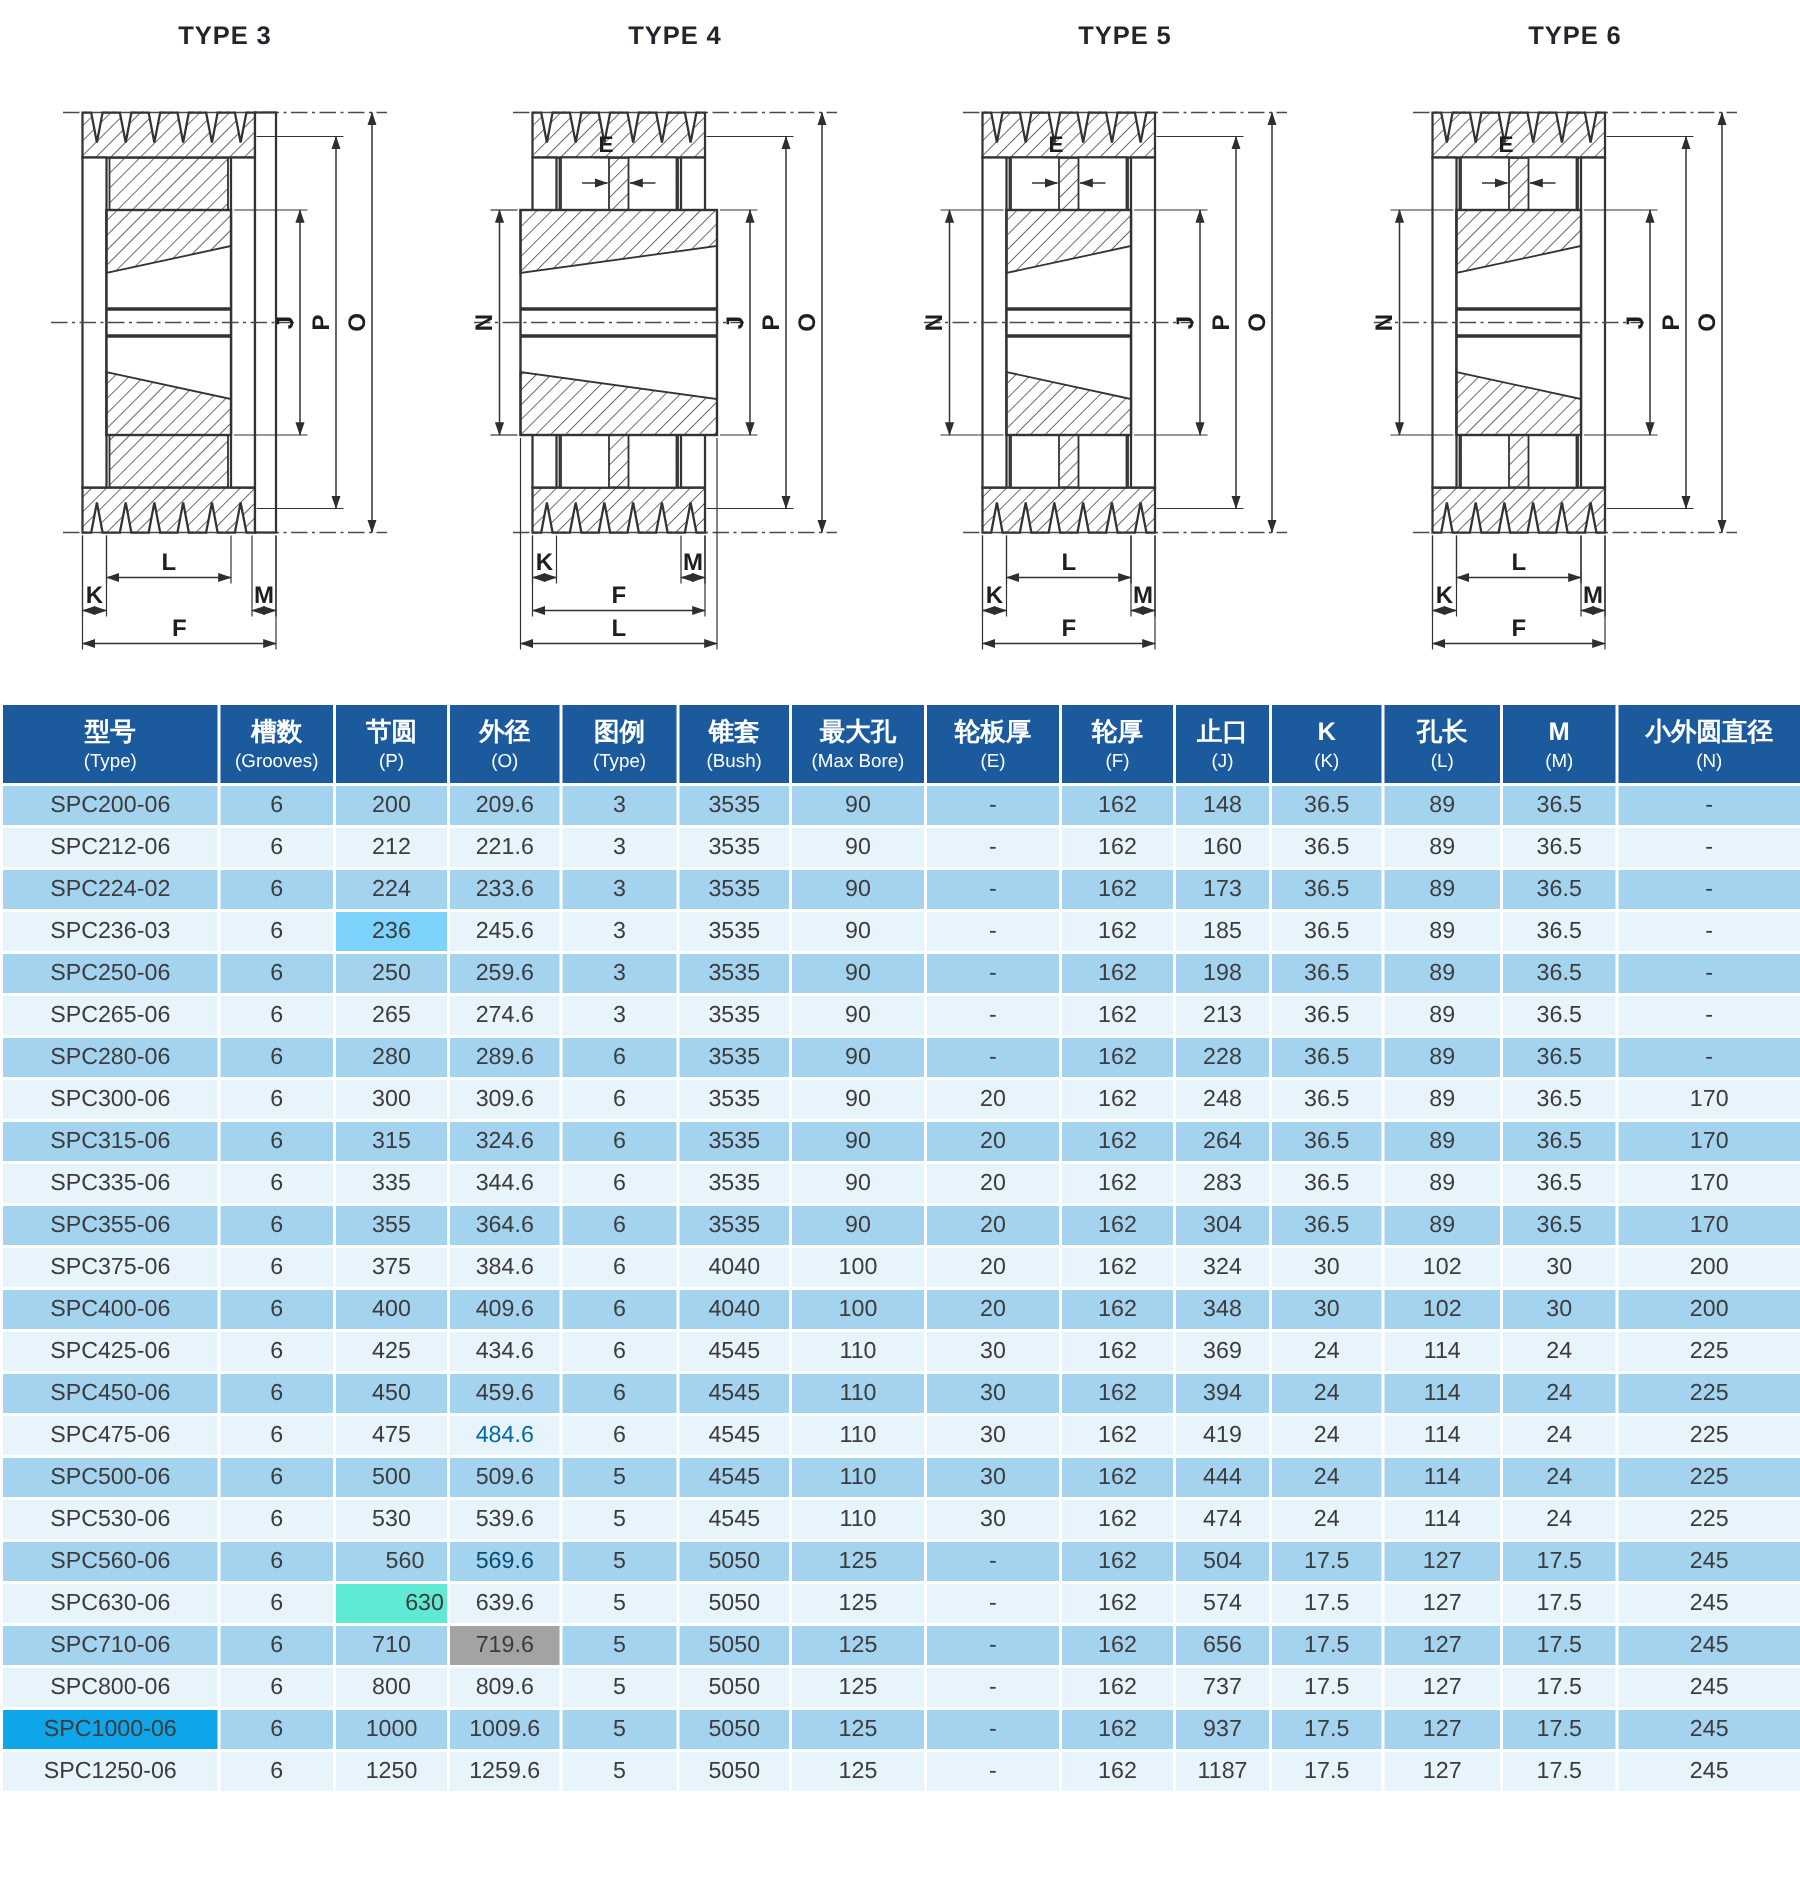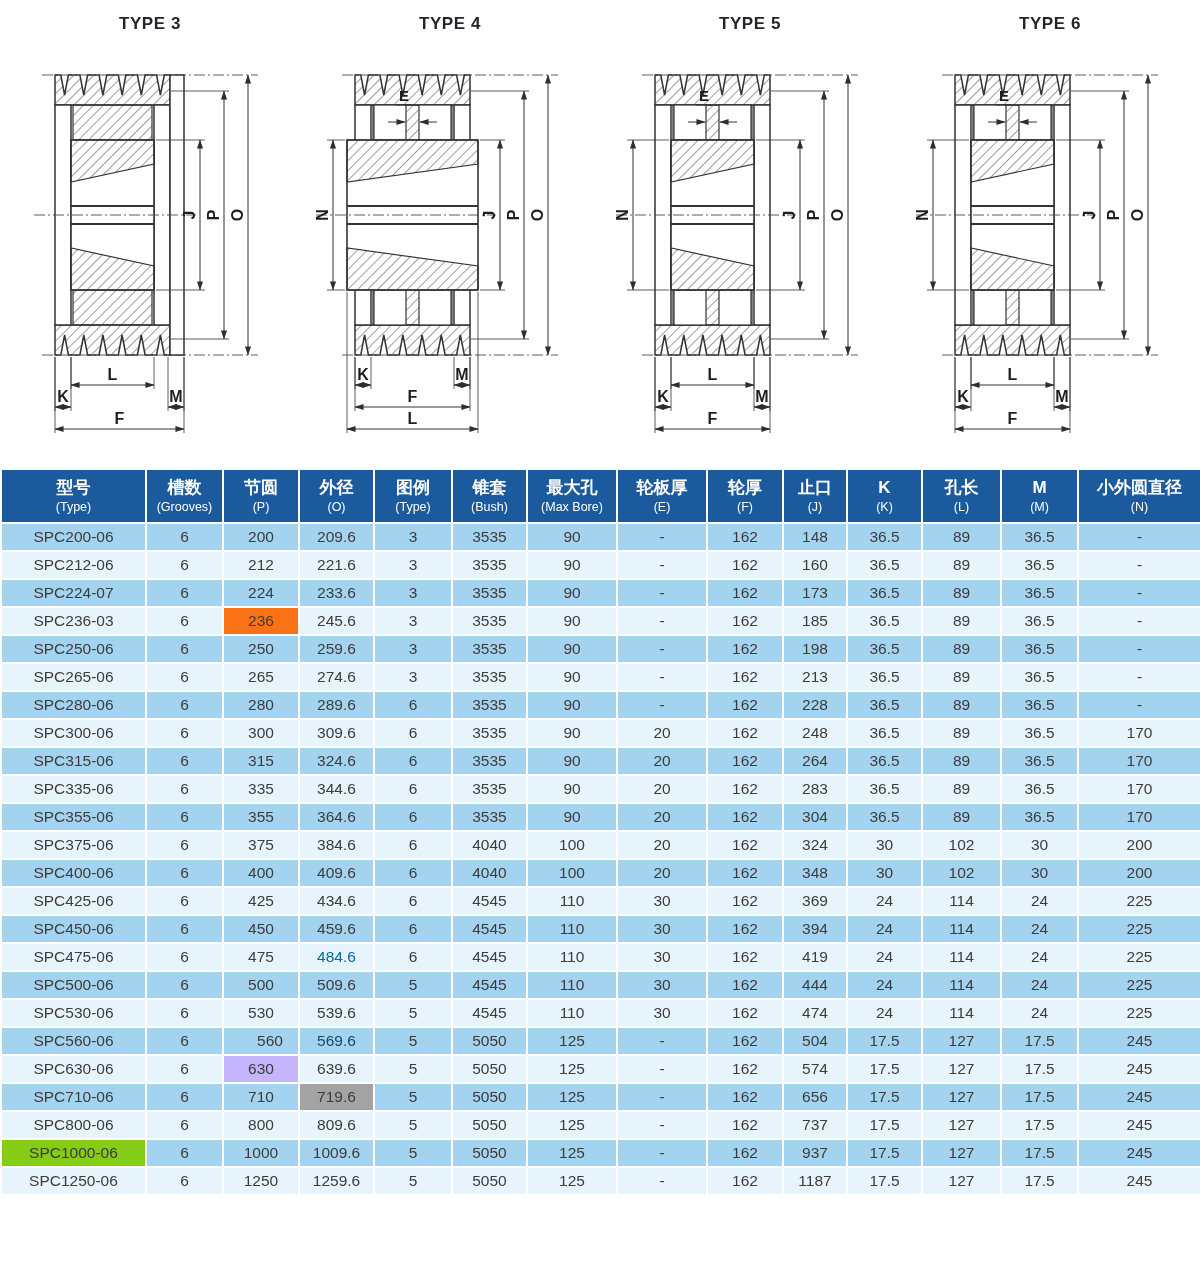--- a/index.html
+++ b/index.html
@@ -383,39 +383,39 @@
         <td style="background: rgb(232, 244, 252); color: rgb(60, 60, 60);">90</td>
         <td style="background: rgb(232, 244, 252); color: rgb(60, 60, 60);">-</td>
         <td style="background: rgb(232, 244, 252); color: rgb(60, 60, 60);">162</td>
         <td style="background: rgb(232, 244, 252); color: rgb(60, 60, 60);">160</td>
         <td style="background: rgb(232, 244, 252); color: rgb(60, 60, 60);">36.5</td>
         <td style="background: rgb(232, 244, 252); color: rgb(60, 60, 60);">89</td>
         <td style="background: rgb(232, 244, 252); color: rgb(60, 60, 60);">36.5</td>
         <td style="background: rgb(232, 244, 252); color: rgb(60, 60, 60);">-</td>
       </tr>
       <tr>
-        <td style="background: rgb(164, 211, 240); color: rgb(60, 60, 60);">SPC224-07</td>
+        <td style="background: rgb(164, 211, 240); color: rgb(60, 60, 60);">SPC224-02</td>
         <td style="background: rgb(164, 211, 240); color: rgb(60, 60, 60);">6</td>
         <td style="background: rgb(164, 211, 240); color: rgb(60, 60, 60);">224</td>
         <td style="background: rgb(164, 211, 240); color: rgb(60, 60, 60);">233.6</td>
         <td style="background: rgb(164, 211, 240); color: rgb(60, 60, 60);">3</td>
         <td style="background: rgb(164, 211, 240); color: rgb(60, 60, 60);">3535</td>
         <td style="background: rgb(164, 211, 240); color: rgb(60, 60, 60);">90</td>
         <td style="background: rgb(164, 211, 240); color: rgb(60, 60, 60);">-</td>
         <td style="background: rgb(164, 211, 240); color: rgb(60, 60, 60);">162</td>
         <td style="background: rgb(164, 211, 240); color: rgb(60, 60, 60);">173</td>
         <td style="background: rgb(164, 211, 240); color: rgb(60, 60, 60);">36.5</td>
         <td style="background: rgb(164, 211, 240); color: rgb(60, 60, 60);">89</td>
         <td style="background: rgb(164, 211, 240); color: rgb(60, 60, 60);">36.5</td>
         <td style="background: rgb(164, 211, 240); color: rgb(60, 60, 60);">-</td>
       </tr>
       <tr>
         <td style="background: rgb(232, 244, 252); color: rgb(60, 60, 60);">SPC236-03</td>
         <td style="background: rgb(232, 244, 252); color: rgb(60, 60, 60);">6</td>
-        <td style="background: #f97316; color: rgb(60, 60, 60);">236</td>
+        <td style="background: #7dd3fc; color: rgb(60, 60, 60);">236</td>
         <td style="background: rgb(232, 244, 252); color: rgb(60, 60, 60);">245.6</td>
         <td style="background: rgb(232, 244, 252); color: rgb(60, 60, 60);">3</td>
         <td style="background: rgb(232, 244, 252); color: rgb(60, 60, 60);">3535</td>
         <td style="background: rgb(232, 244, 252); color: rgb(60, 60, 60);">90</td>
         <td style="background: rgb(232, 244, 252); color: rgb(60, 60, 60);">-</td>
         <td style="background: rgb(232, 244, 252); color: rgb(60, 60, 60);">162</td>
         <td style="background: rgb(232, 244, 252); color: rgb(60, 60, 60);">185</td>
         <td style="background: rgb(232, 244, 252); color: rgb(60, 60, 60);">36.5</td>
         <td style="background: rgb(232, 244, 252); color: rgb(60, 60, 60);">89</td>
         <td style="background: rgb(232, 244, 252); color: rgb(60, 60, 60);">36.5</td>
@@ -657,21 +657,21 @@
         <td style="background: rgb(164, 211, 240); color: rgb(60, 60, 60);">162</td>
         <td style="background: rgb(164, 211, 240); color: rgb(60, 60, 60);">504</td>
         <td style="background: rgb(164, 211, 240); color: rgb(60, 60, 60);">17.5</td>
         <td style="background: rgb(164, 211, 240); color: rgb(60, 60, 60);">127</td>
         <td style="background: rgb(164, 211, 240); color: rgb(60, 60, 60);">17.5</td>
         <td style="background: rgb(164, 211, 240); color: rgb(60, 60, 60);">245</td>
       </tr>
       <tr>
         <td style="background: rgb(232, 244, 252); color: rgb(60, 60, 60);">SPC630-06</td>
         <td style="background: rgb(232, 244, 252); color: rgb(60, 60, 60);">6</td>
-        <td style="background: #c4b5fd; color: rgb(60, 60, 60);">630</td>
+        <td style="background: #5eead4; color: rgb(60, 60, 60); text-align: right;">630</td>
         <td style="background: rgb(232, 244, 252); color: rgb(60, 60, 60);">639.6</td>
         <td style="background: rgb(232, 244, 252); color: rgb(60, 60, 60);">5</td>
         <td style="background: rgb(232, 244, 252); color: rgb(60, 60, 60);">5050</td>
         <td style="background: rgb(232, 244, 252); color: rgb(60, 60, 60);">125</td>
         <td style="background: rgb(232, 244, 252); color: rgb(60, 60, 60);">-</td>
         <td style="background: rgb(232, 244, 252); color: rgb(60, 60, 60);">162</td>
         <td style="background: rgb(232, 244, 252); color: rgb(60, 60, 60);">574</td>
         <td style="background: rgb(232, 244, 252); color: rgb(60, 60, 60);">17.5</td>
         <td style="background: rgb(232, 244, 252); color: rgb(60, 60, 60);">127</td>
         <td style="background: rgb(232, 244, 252); color: rgb(60, 60, 60);">17.5</td>
@@ -703,21 +703,21 @@
         <td style="background: rgb(232, 244, 252); color: rgb(60, 60, 60);">125</td>
         <td style="background: rgb(232, 244, 252); color: rgb(60, 60, 60);">-</td>
         <td style="background: rgb(232, 244, 252); color: rgb(60, 60, 60);">162</td>
         <td style="background: rgb(232, 244, 252); color: rgb(60, 60, 60);">737</td>
         <td style="background: rgb(232, 244, 252); color: rgb(60, 60, 60);">17.5</td>
         <td style="background: rgb(232, 244, 252); color: rgb(60, 60, 60);">127</td>
         <td style="background: rgb(232, 244, 252); color: rgb(60, 60, 60);">17.5</td>
         <td style="background: rgb(232, 244, 252); color: rgb(60, 60, 60);">245</td>
       </tr>
       <tr>
-        <td style="background: #84cc16; color: rgb(60, 60, 60); margin-left: 47px;">SPC1000-06</td>
+        <td style="background: #0ea5e9; color: rgb(60, 60, 60); margin-left: 47px;">SPC1000-06</td>
         <td style="background: rgb(164, 211, 240); color: rgb(60, 60, 60);">6</td>
         <td style="background: rgb(164, 211, 240); color: rgb(60, 60, 60);">1000</td>
         <td style="background: rgb(164, 211, 240); color: rgb(60, 60, 60);">1009.6</td>
         <td style="background: rgb(164, 211, 240); color: rgb(60, 60, 60);">5</td>
         <td style="background: rgb(164, 211, 240); color: rgb(60, 60, 60);">5050</td>
         <td style="background: rgb(164, 211, 240); color: rgb(60, 60, 60);">125</td>
         <td style="background: rgb(164, 211, 240); color: rgb(60, 60, 60);">-</td>
         <td style="background: rgb(164, 211, 240); color: rgb(60, 60, 60);">162</td>
         <td style="background: rgb(164, 211, 240); color: rgb(60, 60, 60);">937</td>
         <td style="background: rgb(164, 211, 240); color: rgb(60, 60, 60);">17.5</td>

